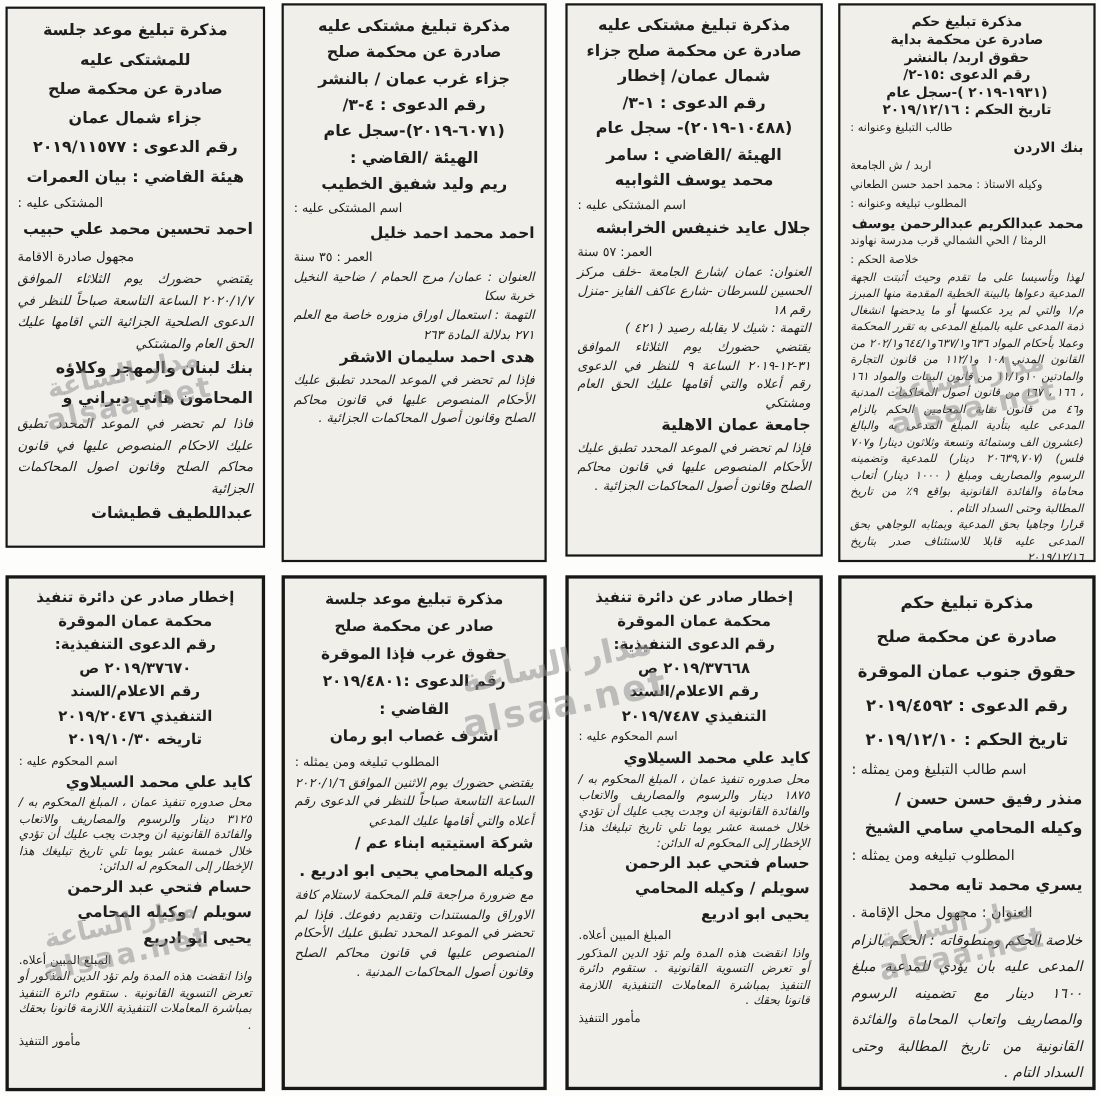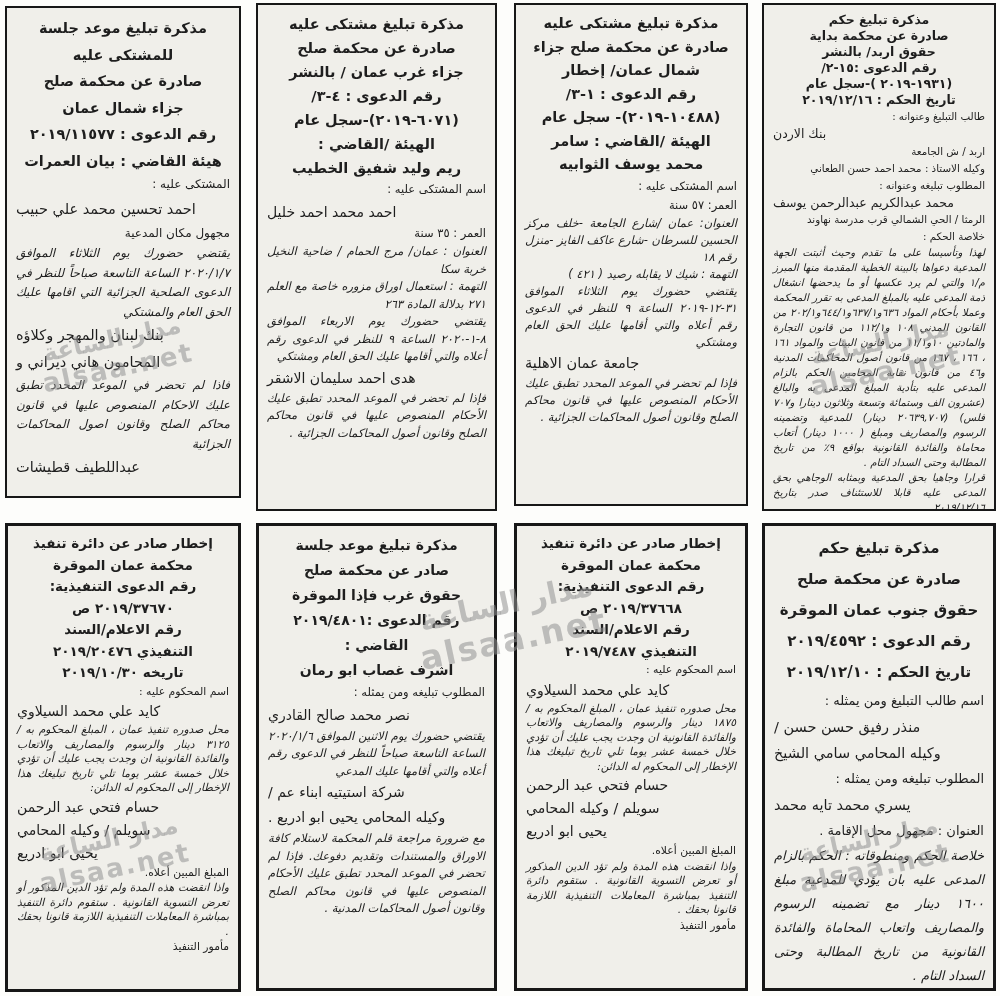--- a/index.html
+++ b/index.html
@@ -10,22 +10,22 @@
   }
   #page{position:absolute;inset:0;}
   .box{
     position:absolute;direction:rtl;box-sizing:border-box;
     background:#f0efea;border:2px solid #171717;
     padding:7px 9px;overflow:hidden;color:#1e1e1e;
   }
   .row2{border-width:3px;}
   .ln{width:100%;}
   .s-h{font-weight:700;text-align:center;font-size:var(--h);line-height:var(--hl);}
-  .s-name{font-weight:400;text-align:left;font-size:var(--n);line-height:var(--nl);}
-  .s-lbl{text-align:right;font-size:var(--b);line-height:calc(var(--bl) + 2px);}
+  .s-name{font-weight:700;text-align:right;font-size:var(--n);line-height:var(--nl);}
+  .s-lbl{text-align:left;font-size:var(--b);line-height:calc(var(--bl) + 2px);}
   .s-p{text-align:justify;font-size:var(--b);line-height:var(--bl);font-style:italic;}
   
   .n1{--h:12.5px;--hl:16px;--n:12.5px;--nl:17.5px;--b:10.3px;--bl:15px;}
   .n2{--h:14.5px;--hl:23.5px;--n:14.5px;--nl:24px;--b:11.5px;--bl:17px;}
   .n3{--h:14.5px;--hl:24px;--n:14px;--nl:24px;--b:11.5px;--bl:17.5px;}
   .n4{--h:14.5px;--hl:26.5px;--n:14.5px;--nl:27px;--b:12px;--bl:19.5px;}
   .n5{--h:15px;--hl:31px;--n:14.5px;--nl:26px;--b:13px;--bl:24px;}
   .n6,.n8{--h:13.5px;--hl:21.5px;--n:14px;--nl:23px;--b:10.8px;--bl:14.5px;}
   .n7{--h:14px;--hl:25px;--n:14px;--nl:25px;--b:11.5px;--bl:17.5px;}
   
@@ -73,54 +73,54 @@
     </article>
   <article class="box n2 b-c1">
       <div class="ln s-h">مذكرة تبليغ مشتكى عليه</div>
       <div class="ln s-h">صادرة عن محكمة صلح جزاء</div>
       <div class="ln s-h">شمال عمان/ إخطار</div>
       <div class="ln s-h">رقم الدعوى : ١-٣/</div>
       <div class="ln s-h">(١٠٤٨٨-٢٠١٩)- سجل عام</div>
       <div class="ln s-h">الهيئة /القاضي :  سامر</div>
       <div class="ln s-h">محمد يوسف الثوابيه</div>
       <div class="ln s-lbl">اسم المشتكى عليه :</div>
+      <div class="ln s-name">جلال عايد خنيفس الخرابشه</div>
       <div class="ln s-lbl">العمر: ٥٧ سنة</div>
       <div class="ln s-p">العنوان: عمان /شارع الجامعة -خلف مركز الحسين للسرطان -شارع عاكف الفايز -منزل رقم ١٨</div>
       <div class="ln s-p">التهمة : شيك لا يقابله رصيد ( ٤٢١ )</div>
       <div class="ln s-p">يقتضي حضورك يوم الثلاثاء الموافق ٣١-١٢-٢٠١٩ الساعة ٩ للنظر في الدعوى رقم أعلاه والتي أقامها عليك الحق العام ومشتكي</div>
       <div class="ln s-name">جامعة عمان الاهلية</div>
       <div class="ln s-p">فإذا لم تحضر في الموعد المحدد تطبق عليك الأحكام المنصوص عليها في قانون محاكم الصلح وقانون أصول المحاكمات الجزائية .</div>
     </article>
   <article class="box n3 b-b1">
       <div class="ln s-h">مذكرة تبليغ مشتكى عليه</div>
       <div class="ln s-h">صادرة عن محكمة صلح</div>
       <div class="ln s-h">جزاء غرب عمان / بالنشر</div>
       <div class="ln s-h">رقم الدعوى : ٤-٣/</div>
       <div class="ln s-h">(٦٠٧١-٢٠١٩)-سجل عام</div>
       <div class="ln s-h">الهيئة /القاضي :</div>
       <div class="ln s-h">ريم وليد شفيق الخطيب</div>
       <div class="ln s-lbl">اسم المشتكى عليه :</div>
       <div class="ln s-name">احمد محمد احمد خليل</div>
       <div class="ln s-lbl">العمر : ٣٥ سنة</div>
       <div class="ln s-p">العنوان : عمان/ مرج الحمام / ضاحية النخيل خربة سكا</div>
       <div class="ln s-p">التهمة : استعمال اوراق مزوره خاصة مع العلم ٢٧١ بدلالة المادة ٢٦٣</div>
-      <div class="ln s-p">يقتضي حضورك يوم الاربعاء الموافق ٨-١-٢٠٢٠ الساعة ٩ للنظر في الدعوى رقم أعلاه والتي أقامها عليك الحق العام ومشتكي</div>
       <div class="ln s-name">هدى احمد سليمان الاشقر</div>
       <div class="ln s-p">فإذا لم تحضر في الموعد المحدد تطبق عليك الأحكام المنصوص عليها في قانون محاكم الصلح وقانون أصول المحاكمات الجزائية .</div>
     </article>
   <article class="box n4 b-a1">
       <div class="ln s-h">مذكرة تبليغ موعد جلسة</div>
       <div class="ln s-h">للمشتكى عليه</div>
       <div class="ln s-h">صادرة عن محكمة صلح</div>
       <div class="ln s-h">جزاء شمال عمان</div>
       <div class="ln s-h">رقم الدعوى : ٢٠١٩/١١٥٧٧</div>
       <div class="ln s-h">هيئة القاضي : بيان العمرات</div>
       <div class="ln s-lbl">المشتكى عليه :</div>
       <div class="ln s-name">احمد تحسين محمد علي حبيب</div>
-      <div class="ln s-lbl">مجهول مكان المدعية</div>
+      <div class="ln s-lbl">مجهول صادرة الاقامة</div>
       <div class="ln s-p">يقتضي حضورك يوم الثلاثاء الموافق ٢٠٢٠/١/٧ الساعة التاسعة صباحاً للنظر في الدعوى الصلحية الجزائية التي اقامها عليك الحق العام والمشتكي</div>
       <div class="ln s-name">بنك لبنان والمهجر وكلاؤه</div>
       <div class="ln s-name">المحامون هاني ديراني و</div>
       <div class="ln s-p">فاذا لم تحضر في الموعد المحدد تطبق عليك الاحكام المنصوص عليها في قانون محاكم الصلح وقانون اصول المحاكمات الجزائية</div>
       <div class="ln s-name">عبداللطيف قطيشات</div>
     </article>
   <article class="box n5 b-d2 row2">
       <div class="ln s-h">مذكرة تبليغ حكم</div>
       <div class="ln s-h">صادرة عن محكمة صلح</div>
       <div class="ln s-h">حقوق جنوب عمان الموقرة</div>
@@ -152,21 +152,20 @@
       <div class="ln s-lbl">مأمور التنفيذ</div>
     </article>
   <article class="box n7 b-b2 row2">
       <div class="ln s-h">مذكرة تبليغ موعد جلسة</div>
       <div class="ln s-h">صادر عن محكمة صلح</div>
       <div class="ln s-h">حقوق غرب فإذا الموقرة</div>
       <div class="ln s-h">رقم الدعوى :٢٠١٩/٤٨٠١</div>
       <div class="ln s-h">القاضي :</div>
       <div class="ln s-h">اشرف غصاب ابو رمان</div>
       <div class="ln s-lbl">المطلوب تبليغه ومن يمثله :</div>
-      <div class="ln s-name">نصر محمد صالح القادري</div>
       <div class="ln s-p">يقتضي حضورك يوم   الاثنين الموافق ٢٠٢٠/١/٦   الساعة التاسعة صباحاً للنظر في الدعوى  رقم أعلاه والتي أقامها عليك المدعي</div>
       <div class="ln s-name">شركة استيتيه ابناء عم   /</div>
       <div class="ln s-name">وكيله المحامي يحيى ابو ادريع .</div>
       <div class="ln s-p">مع ضرورة مراجعة قلم المحكمة لاستلام كافة الاوراق والمستندات وتقديم دفوعك. فإذا لم تحضر في الموعد المحدد تطبق عليك الأحكام المنصوص عليها في قانون محاكم الصلح وقانون أصول المحاكمات المدنية .</div>
     </article>
   <article class="box n8 b-a2 row2">
       <div class="ln s-h">إخطار صادر عن دائرة تنفيذ</div>
       <div class="ln s-h">محكمة عمان الموقرة</div>
       <div class="ln s-h">رقم الدعوى التنفيذية:</div>
       <div class="ln s-h">٢٠١٩/٣٧٦٧٠ ص</div>

